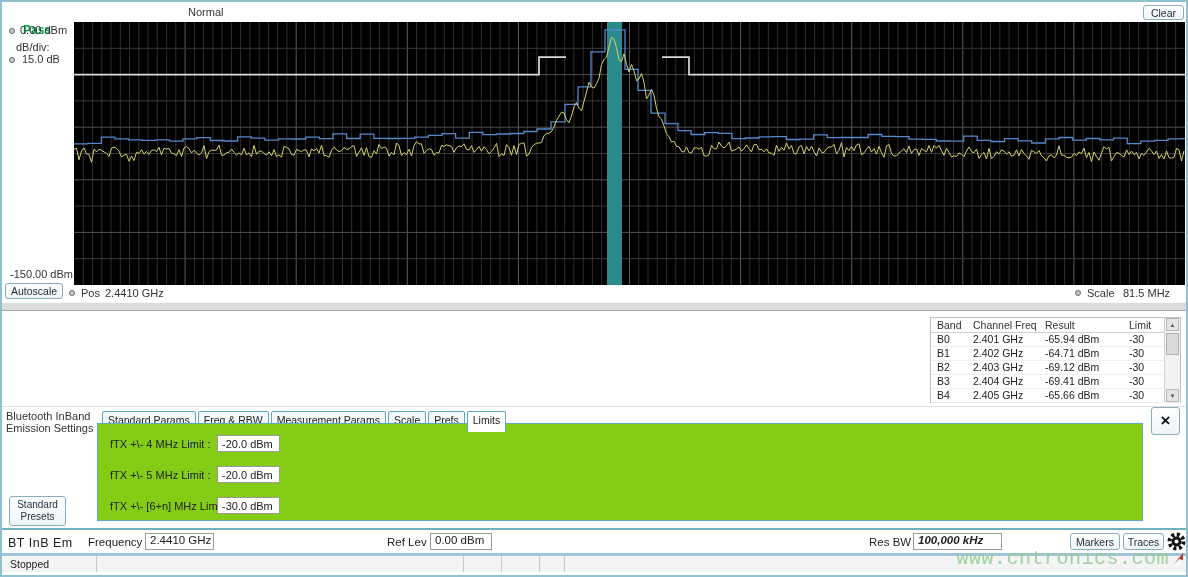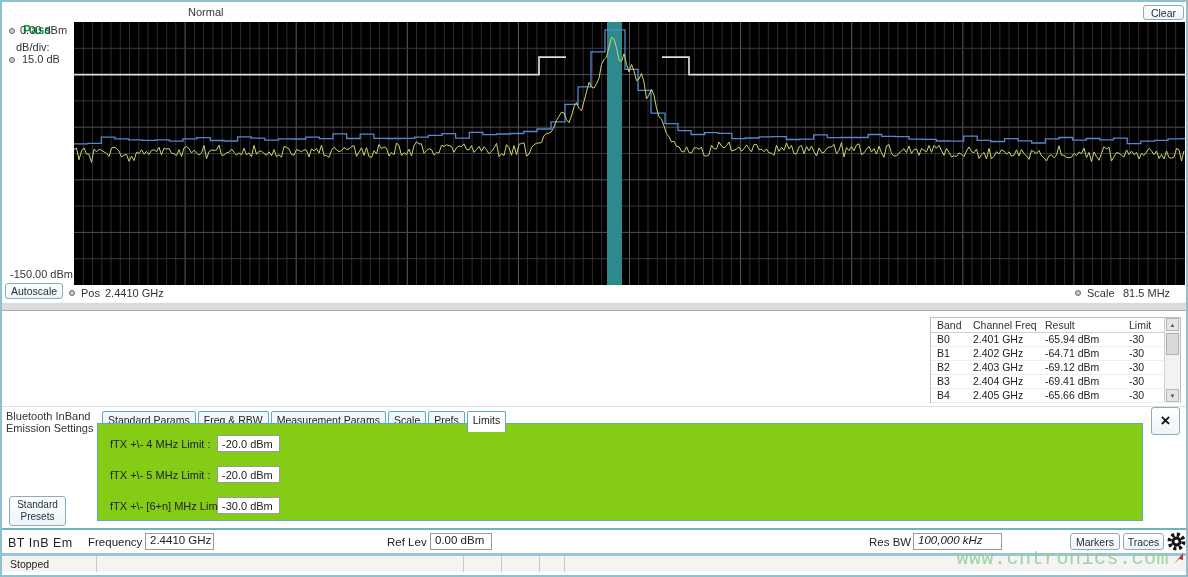--- a/index.html
+++ b/index.html
@@ -316,21 +316,21 @@
     <span>×</span>
   </div>
 
   <div class="abs" id="toolbar">
     <div class="tb-lbl" style="left:6px;font-weight:normal;font-size:12.5px;letter-spacing:0.5px;">BT InB Em</div>
     <div class="tb-lbl" style="left:86px;text-align:center;">Frequency</div>
     <div class="tb-input" style="left:143px;width:69px;">2.4410 GHz</div>
     <div class="tb-lbl" style="left:385px;">Ref Lev</div>
     <div class="tb-input" style="left:428px;width:62px;">0.00 dBm</div>
     <div class="tb-lbl" style="left:867px;">Res BW</div>
-    <div class="tb-input" style="left:911px;width:89px;font-style:italic;">100,000 kHz</div>
+    <div class="tb-input" style="left:911px;width:89px;font-style:italic;font-weight:bold;">100,000 kHz</div>
     <div class="btn abs" style="left:1068px;top:3px;width:50px;height:17px;">Markers</div>
     <div class="btn abs" style="left:1121px;top:3px;width:41px;height:17px;">Traces</div>
     <svg class="abs" style="left:1164px;top:1px;" width="21" height="21" viewBox="0 0 24 24">
       <circle cx="12" cy="12" r="8" fill="none" stroke="#111" stroke-width="4.5" stroke-dasharray="3.4 2.9"></circle>
       <circle cx="12" cy="12" r="5.6" fill="#111"></circle>
       <circle cx="12" cy="12" r="2.3" fill="#fff"></circle>
     </svg>
   </div>
 
   <div class="abs" id="status-bar">

